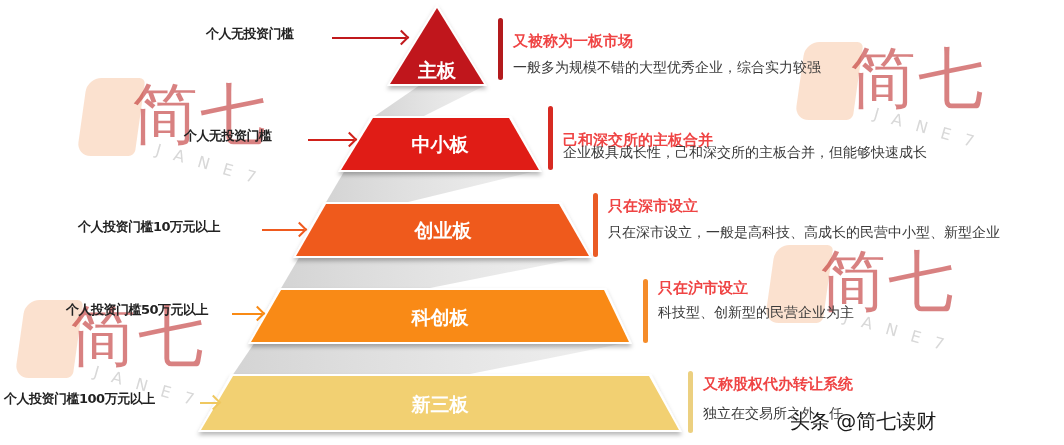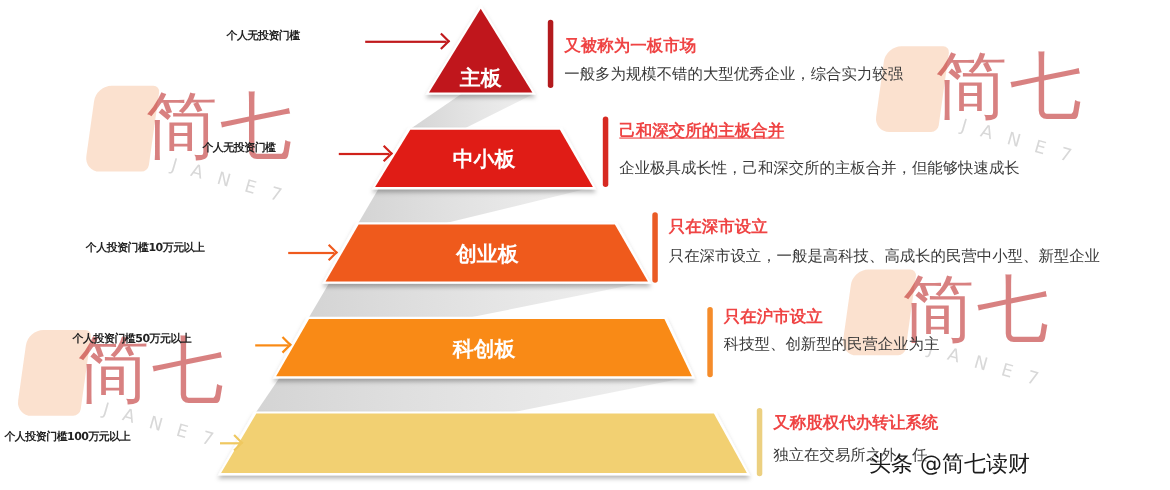--- a/index.html
+++ b/index.html
@@ -27,21 +27,21 @@
   .wm .logo-sub {
     position: absolute; font-size: 16px; color: #c8c8c8; opacity: 0.7;
     letter-spacing: 14px; transform: rotate(16deg); white-space: nowrap;
   }
   .tier-label {
     position: absolute; color: #ffffff; font-weight: bold; font-size: 19px;
     text-align: center; white-space: nowrap;
     font-family: "DejaVu Sans", sans-serif;
   }
   .threshold {
-    position: absolute; font-size: 10px; font-weight: bold; color: #222222;
+    position: absolute; font-size: 13px; font-weight: bold; color: #222222;
     white-space: nowrap; letter-spacing: -0.5px;
   }
   .arrow { position: absolute; height: 2px; }
   .arrow::after {
     content: ""; position: absolute; right: -1px; top: -5px;
     width: 9px; height: 9px;
     border-top: 2px solid currentColor; border-right: 2px solid currentColor;
     transform: rotate(45deg);
   }
   .desc { position: absolute; }
@@ -125,20 +125,21 @@
     <g filter="url(#shadow)">
       <polygon points="231,374 651,374 682,432 198,432" fill="#ffffff"></polygon>
       <polygon points="233,376 649,376 679,430 201,430" fill="#f2d072"></polygon>
     </g>
   </svg>
 
   <div class="tier-label" style="left:397px; top:58px; width:80px;">主板</div>
   <div class="tier-label" style="left:390px; top:132px; width:100px;">中小板</div>
   <div class="tier-label" style="left:393px; top:218px; width:100px;">创业板</div>
   <div class="tier-label" style="left:390px; top:305px; width:100px;">科创板</div>
+  <div class="tier-label" style="left:390px; top:392px; width:100px;">新三板</div>
 
   <div class="threshold" style="left:206px; top:25px;">个人无投资门槛</div>
   <div class="arrow" style="left:332px; top:37px; width:74px; background:#c0191c; color:#c0191c;"></div>
 
   <div class="threshold" style="left:184px; top:127px;">个人无投资门槛</div>
   <div class="arrow" style="left:308px; top:139px; width:46px; background:#d0211a; color:#d0211a;"></div>
 
   <div class="threshold" style="left:78px; top:218px;">个人投资门槛10万元以上</div>
   <div class="arrow" style="left:262px; top:229px; width:42px; background:#ef5a1e; color:#ef5a1e;"></div>
 
@@ -149,21 +150,21 @@
   <div class="arrow" style="left:200px; top:402px; width:18px; background:#efc860; color:#efc860;"></div>
 
   <div class="desc" style="left:498px; top:18px;">
     <div class="bar" style="height:62px; background:#b31a1d;"></div>
     <div class="title" style="top:14px;">又被称为一板市场</div>
     <div class="body" style="top:41px;text-align:right;">一般多为规模不错的大型优秀企业，综合实力较强</div>
   </div>
 
   <div class="desc" style="left:548px; top:106px;">
     <div class="bar" style="height:64px; background:#d72a22;"></div>
-    <div class="title" style="top:4px;text-decoration:underline;">己和深交所的主板合并</div>
+    <div class="title" style="top:25px;">己和深交所的主板合并</div>
     <div class="body" style="top:38px;">企业极具成长性，己和深交所的主板合并，但能够快速成长</div>
   </div>
 
   <div class="desc" style="left:593px; top:193px;">
     <div class="bar" style="height:64px; background:#ea5b25;"></div>
     <div class="title" style="top:4px;">只在深市设立</div>
     <div class="body" style="top:31px;">只在深市设立，一般是高科技、高成长的民营中小型、新型企业</div>
   </div>
 
   <div class="desc" style="left:643px; top:279px;">

